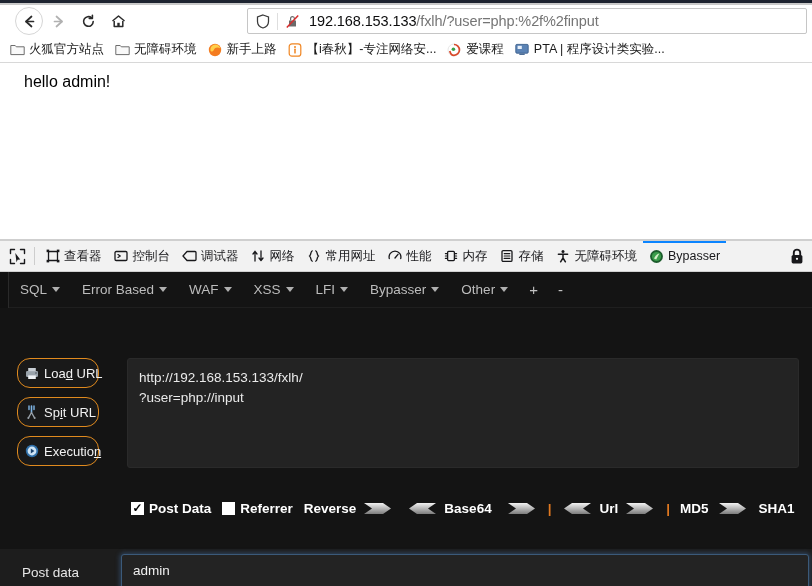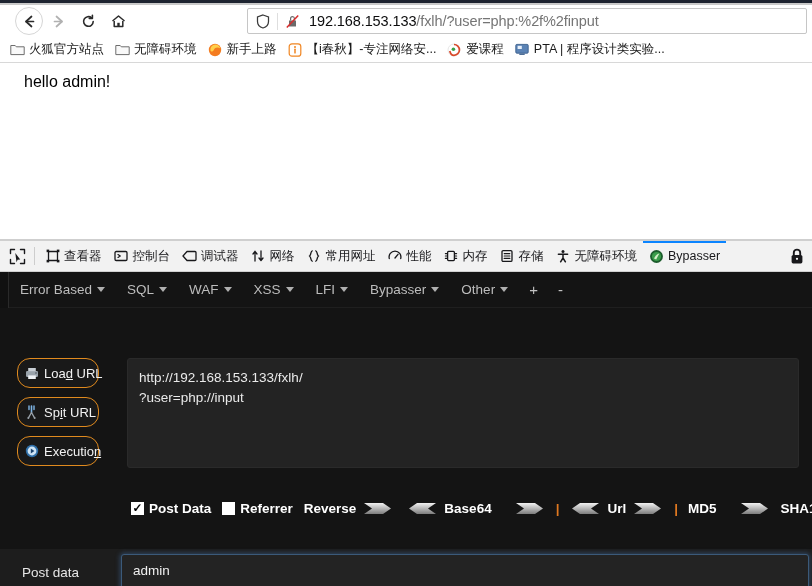--- a/index.html
+++ b/index.html
@@ -596,25 +596,25 @@
         </svg>
     </div>
   </div>
 
   <div class="hb">
 
     <div class="hb-menu">
       <div class="left-rail"></div>
 
       <div class="hb-mi">
+        <span>SQL</span>
+        <span class="caret"></span>
+      </div>
+      <div class="hb-mi">
         <span>Error Based</span>
-        <span class="caret"></span>
-      </div>
-      <div class="hb-mi">
-        <span>SQL</span>
         <span class="caret"></span>
       </div>
       <div class="hb-mi">
         <span>WAF</span>
         <span class="caret"></span>
       </div>
       <div class="hb-mi">
         <span>XSS</span>
         <span class="caret"></span>
       </div>
@@ -703,42 +703,42 @@
               <defs>
                 <linearGradient id="gL1" x1="0" y1="0" x2="0" y2="1">
                   <stop offset="0" stop-color="#f2f2f2"></stop>
                   <stop offset="1" stop-color="#7d7d7d"></stop>
                 </linearGradient>
               </defs>
               <path d="M29 1 H10 L2 6.5 L10 12 H29 L21 6.5 Z" fill="url(#gL1)"></path>
             </svg>
         </span>
 
-        <span class="opt-lbl" style="margin-right:16px">Base64</span>
+        <span class="opt-lbl" style="margin-right:8px">Base64</span>
         <span class="arrow-r">
           <svg width="30" height="13" viewBox="0 0 30 13">
               <path d="M1 1 H20 L28 6.5 L20 12 H1 L9 6.5 Z" fill="url(#gR1)"></path>
             </svg>
         </span>
         <span class="pipe">|</span>
         <span class="arrow-l">
           <svg width="30" height="13" viewBox="0 0 30 13">
               <path d="M29 1 H10 L2 6.5 L10 12 H29 L21 6.5 Z" fill="url(#gL1)"></path>
             </svg>
         </span>
 
         <span class="opt-lbl" style="margin-right:0">Url</span>
         <span class="arrow-r">
           <svg width="30" height="13" viewBox="0 0 30 13">
               <path d="M1 1 H20 L28 6.5 L20 12 H1 L9 6.5 Z" fill="url(#gR1)"></path>
             </svg>
         </span>
         <span class="pipe">|</span>
 
-        <span class="opt-lbl" style="margin-right:18px;margin-left:6px">MD5</span>
+        <span class="opt-lbl" style="margin-right:4px;margin-left:6px">MD5</span>
         <span class="arrow-r" style="margin:0 5px">
           <svg width="30" height="13" viewBox="0 0 30 13">
               <path d="M1 1 H20 L28 6.5 L20 12 H1 L9 6.5 Z" fill="url(#gR1)"></path>
             </svg>
         </span>
 
         <span class="opt-lbl" style="margin-right:10px;margin-left:6px">SHA1</span>
       </div>
 
     </div>

